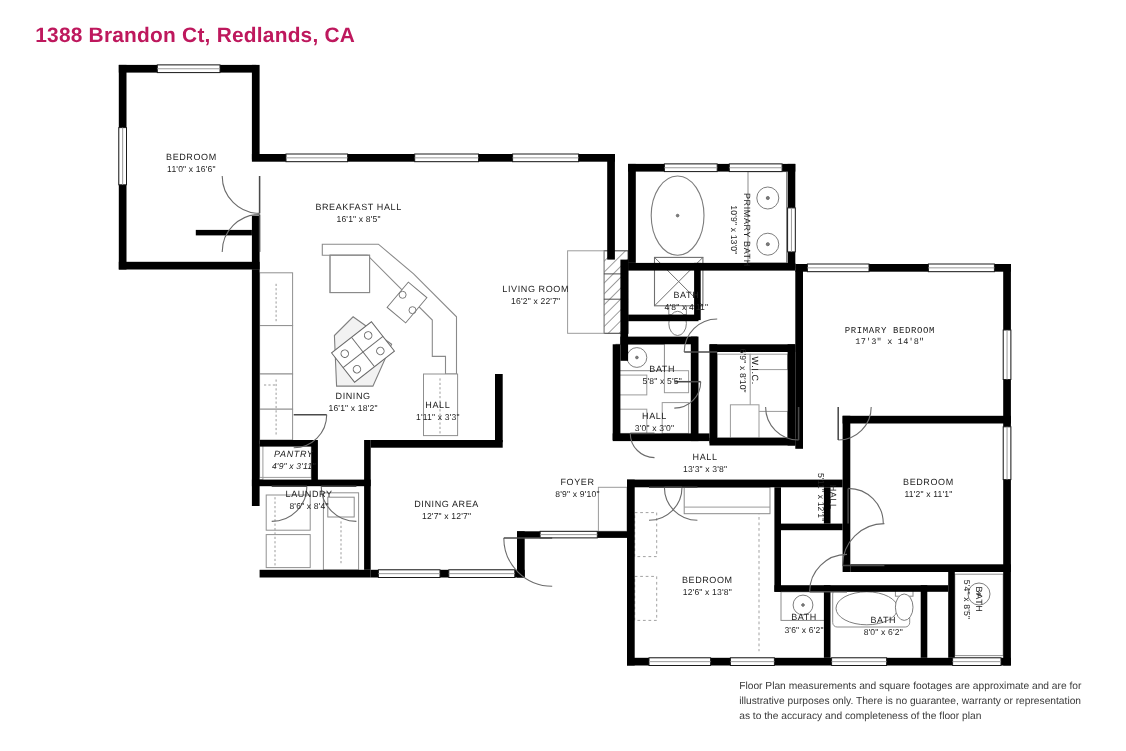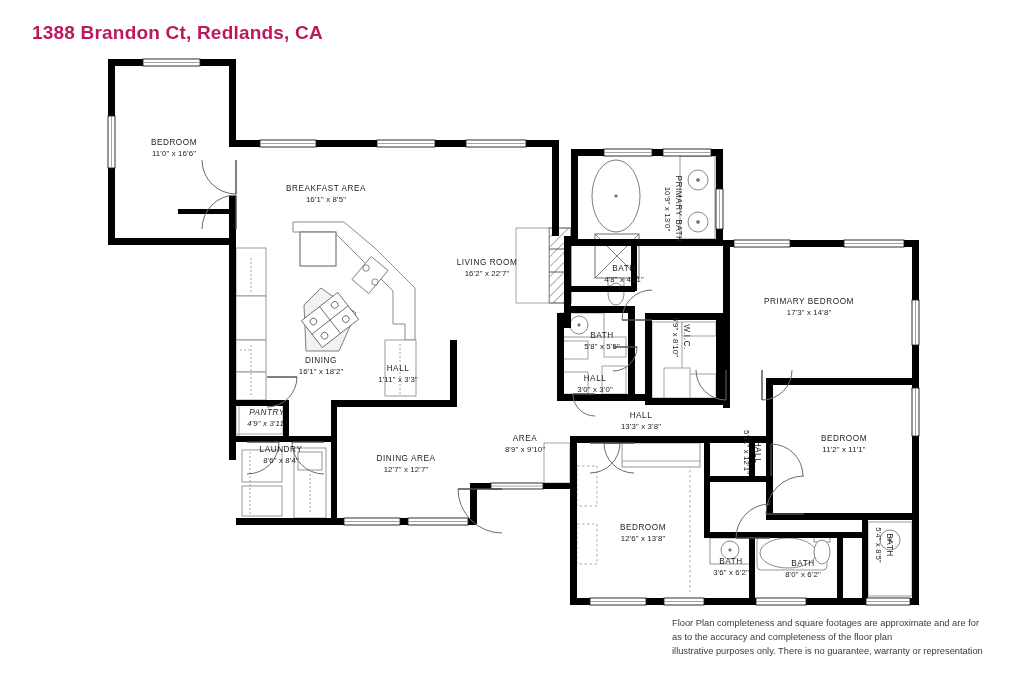--- a/index.html
+++ b/index.html
@@ -427,61 +427,61 @@
         </g>
         <g>
           <path d="M767.0,444.0 A32,32 0 0 1 799.0,476.0" fill="none" stroke="#6b6b6b" stroke-width="1"></path>
           <line x1="767" y1="476" x2="767.0" y2="444.0" stroke="#4a4a4a" stroke-width="1.4"></line>
         </g>
       </g>
   </svg>
 
   <div id="labels-layer">
       <div class="room-label" style="left: 170px; top: 148px;"><span class="rl-inner"><span class="rl-name">BEDROOM</span><span class="rl-dims">11'0" x 16'6"</span></span></div>
-      <div class="room-label" style="left: 322px; top: 194px;"><span class="rl-inner"><span class="rl-name">BREAKFAST AREA</span><span class="rl-dims">16'1" x 8'5"</span></span></div>
+      <div class="room-label" style="left: 322px; top: 194px;"><span class="rl-inner"><span class="rl-name">BREAKFAST HALL</span><span class="rl-dims">16'1" x 8'5"</span></span></div>
       <div class="room-label" style="left: 317px; top: 366px;"><span class="rl-inner"><span class="rl-name">DINING</span><span class="rl-dims">16'1" x 18'2"</span></span></div>
       <div class="room-label" style="left: 394px; top: 374px;"><span class="rl-inner"><span class="rl-name">HALL</span><span class="rl-dims">1'11" x 3'3"</span></span></div>
       <div class="room-label" style="left: 263px; top: 418px; font-style: italic;"><span class="rl-inner"><span class="rl-name">PANTRY</span><span class="rl-dims">4'9" x 3'11"</span></span></div>
       <div class="room-label" style="left: 277px; top: 455px;"><span class="rl-inner"><span class="rl-name">LAUNDRY</span><span class="rl-dims">8'6" x 8'4"</span></span></div>
       <div class="room-label" style="left: 402px; top: 464px; text-align: center;"><span class="rl-inner"><span class="rl-name">DINING AREA</span><span class="rl-dims">12'7" x 12'7"</span></span></div>
       <div class="room-label" style="left: 483px; top: 268px;"><span class="rl-inner"><span class="rl-name">LIVING ROOM</span><span class="rl-dims">16'2" x 22'7"</span></span></div>
-      <div class="room-label" style="left: 521px; top: 444px;"><span class="rl-inner"><span class="rl-name">AREA</span><span class="rl-dims">8'9" x 9'10"</span></span></div>
+      <div class="room-label" style="left: 521px; top: 444px;"><span class="rl-inner"><span class="rl-name">FOYER</span><span class="rl-dims">8'9" x 9'10"</span></span></div>
       <div class="room-label rot-cw" style="left: 669px; top: 209px;">
         <span class="rl-inner">
           <span class="rl-name">PRIMARY BATH</span>
           <span class="rl-dims">10'9" x 13'0"</span>
         </span>
       </div>
       <div class="room-label" style="left: 620px; top: 274px;"><span class="rl-inner"><span class="rl-name">BATH</span><span class="rl-dims">4'8" x 4'11"</span></span></div>
       <div class="room-label" style="left: 598px; top: 341px;"><span class="rl-inner"><span class="rl-name">BATH</span><span class="rl-dims">5'8" x 5'5"</span></span></div>
       <div class="room-label" style="left: 591px; top: 384px;"><span class="rl-inner"><span class="rl-name">HALL</span><span class="rl-dims">3'0" x 3'0"</span></span></div>
       <div class="room-label rot-cw" style="left: 677px; top: 337px;">
         <span class="rl-inner">
           <span class="rl-name">W.I.C.</span>
           <span class="rl-dims">6'9" x 8'10"</span>
         </span>
       </div>
       <div class="room-label" style="left: 637px; top: 421px;"><span class="rl-inner"><span class="rl-name">HALL</span><span class="rl-dims">13'3" x 3'8"</span></span></div>
-      <div class="room-label" style="left: 805px; top: 307px;"><span class="rl-inner"><span class="rl-name">PRIMARY BEDROOM</span><span class="rl-dims">17'3" x 14'8"</span></span></div>
+      <div class="room-label" style="left: 805px; top: 307px; font-family: Liberation Mono, monospace;"><span class="rl-inner"><span class="rl-name">PRIMARY BEDROOM</span><span class="rl-dims">17'3" x 14'8"</span></span></div>
       <div class="room-label" style="left: 840px; top: 444px;"><span class="rl-inner"><span class="rl-name">BEDROOM</span><span class="rl-dims">11'2" x 11'1"</span></span></div>
       <div class="room-label rot-cw" style="left: 748px; top: 452px;">
         <span class="rl-inner">
           <span class="rl-name">HALL</span>
           <span class="rl-dims">5'11" x 12'1"</span>
         </span>
       </div>
       <div class="room-label" style="left: 639px; top: 533px;"><span class="rl-inner"><span class="rl-name">BEDROOM</span><span class="rl-dims">12'6" x 13'8"</span></span></div>
       <div class="room-label" style="left: 727px; top: 567px;"><span class="rl-inner"><span class="rl-name">BATH</span><span class="rl-dims">3'6" x 6'2"</span></span></div>
       <div class="room-label" style="left: 799px; top: 569px;"><span class="rl-inner"><span class="rl-name">BATH</span><span class="rl-dims">8'0" x 6'2"</span></span></div>
       <div class="room-label rot-cw" style="left: 880px; top: 545px;">
         <span class="rl-inner">
           <span class="rl-name">BATH</span>
           <span class="rl-dims">5'4" x 8'5"</span>
         </span>
       </div>
     </div>
 </div>
 
 <div id="disclaimer">
-  <span class="dis-line">Floor Plan completeness and square footages are approximate and are for</span>
+  <span class="dis-line">Floor Plan measurements and square footages are approximate and are for</span>
+  <span class="dis-line">illustrative purposes only. There is no guarantee, warranty or representation</span>
   <span class="dis-line">as to the accuracy and completeness of the floor plan</span>
-  <span class="dis-line">illustrative purposes only. There is no guarantee, warranty or representation</span>
 </div>
 
 </body></html>

